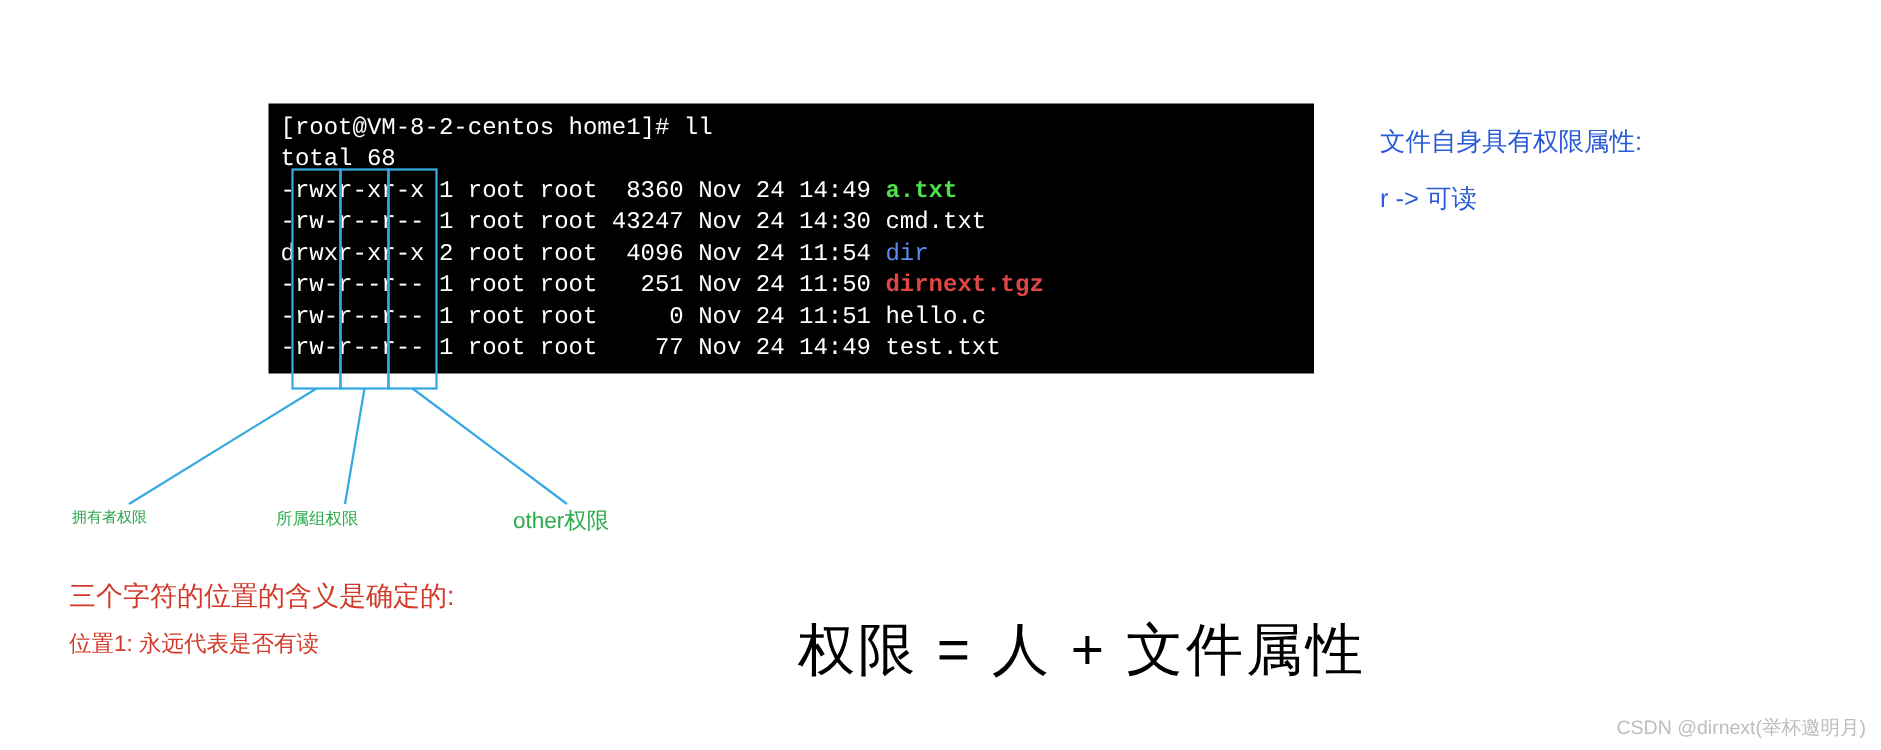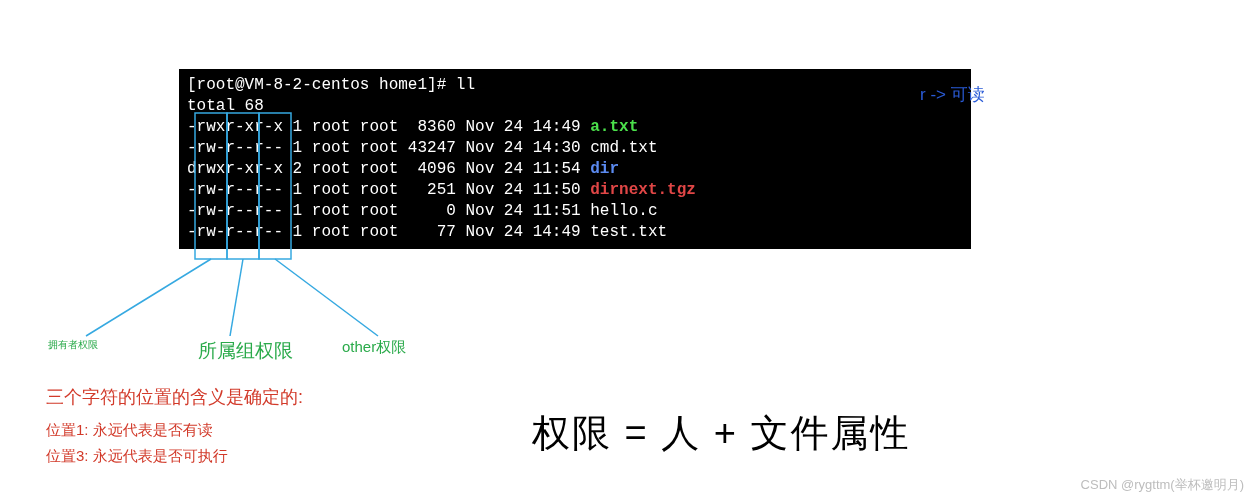--- a/index.html
+++ b/index.html
@@ -7,48 +7,48 @@
       width: 1254px;
       height: 500px;
       background: #fff;
       font-family: "Microsoft YaHei", Arial, sans-serif;
       position: relative;
     }
     .terminal {
       position: absolute;
       left: 179px;
       top: 69px;
-      width: 792px;
+      width: 697px;
       background: #000;
       color: #fff;
       font-family: "Courier New", monospace;
       font-size: 16px;
       line-height: 21px;
       padding: 6px 8px 6px 8px;
       white-space: pre;
     }
     .prompt { color: #fff; }
     .f-green { color: #4be14b; font-weight: bold; }
-    .f-blue  { color: #5b8af0; font-weight: bold; }
+    .f-blue  { color: #5b8af0; font-weight: normal; }
     .f-red   { color: #e04646; font-weight: bold; }
 
     
     .legend-right {
       position: absolute;
       left: 920px;
       top: 77px;
       color: #2a5bd7;
       font-size: 17px;
       line-height: 36px;
     }
     .legend-right .hdr { font-size: 17px; margin-bottom: 2px; }
 
     
     .label-owner  { position: absolute; left: 48px;  top: 338px; color: #2aaa4a; font-size: 10px; }
-    .label-group  { position: absolute; left: 198px; top: 338px; color: #2aaa4a; font-size: 19px; }
+    .label-group  { position: absolute; left: 184px; top: 338px; color: #2aaa4a; font-size: 11px; }
     .label-other  { position: absolute; left: 342px; top: 338px; color: #2aaa4a; font-size: 15px; }
 
     
     .red-block {
       position: absolute;
       left: 46px;
       top: 385px;
       color: #d23a2a;
       font-size: 15px;
     }
@@ -101,28 +101,28 @@
   <rect x="195" y="113" width="32" height="146" fill="none" stroke="#36a9e1" stroke-width="1.5"></rect>
   <rect x="227" y="113" width="32" height="146" fill="none" stroke="#36a9e1" stroke-width="1.5"></rect>
   <rect x="259" y="113" width="32" height="146" fill="none" stroke="#36a9e1" stroke-width="1.5"></rect>
 
   <line x1="211" y1="259" x2="86" y2="336" stroke="#36a9e1" stroke-width="1.5"></line>
   <line x1="243" y1="259" x2="230" y2="336" stroke="#36a9e1" stroke-width="1.5"></line>
   <line x1="275" y1="259" x2="378" y2="336" stroke="#36a9e1" stroke-width="1.5"></line>
 </svg>
 
 <div class="legend-right">
+  <div class="hdr">文件自身具有权限属性:</div>
   <div>r  -&gt;   可读</div>
 </div>
 
 <div class="label-owner">拥有者权限</div>
 <div class="label-group">所属组权限</div>
 <div class="label-other">other权限</div>
 
 <div class="red-block">
   <div class="hdr">三个字符的位置的含义是确定的:</div>
   <div class="row">位置1: 永远代表是否有读</div>
-  <div class="row">位置3: 永远代表是否可执行</div>
 </div>
 
 <div class="formula">权限 = 人 + 文件属性</div>
 
-<div class="watermark">CSDN @rygttm(举杯邀明月)</div>
+<div class="watermark">CSDN @dirnext(举杯邀明月)</div>
 
 </body></html>

